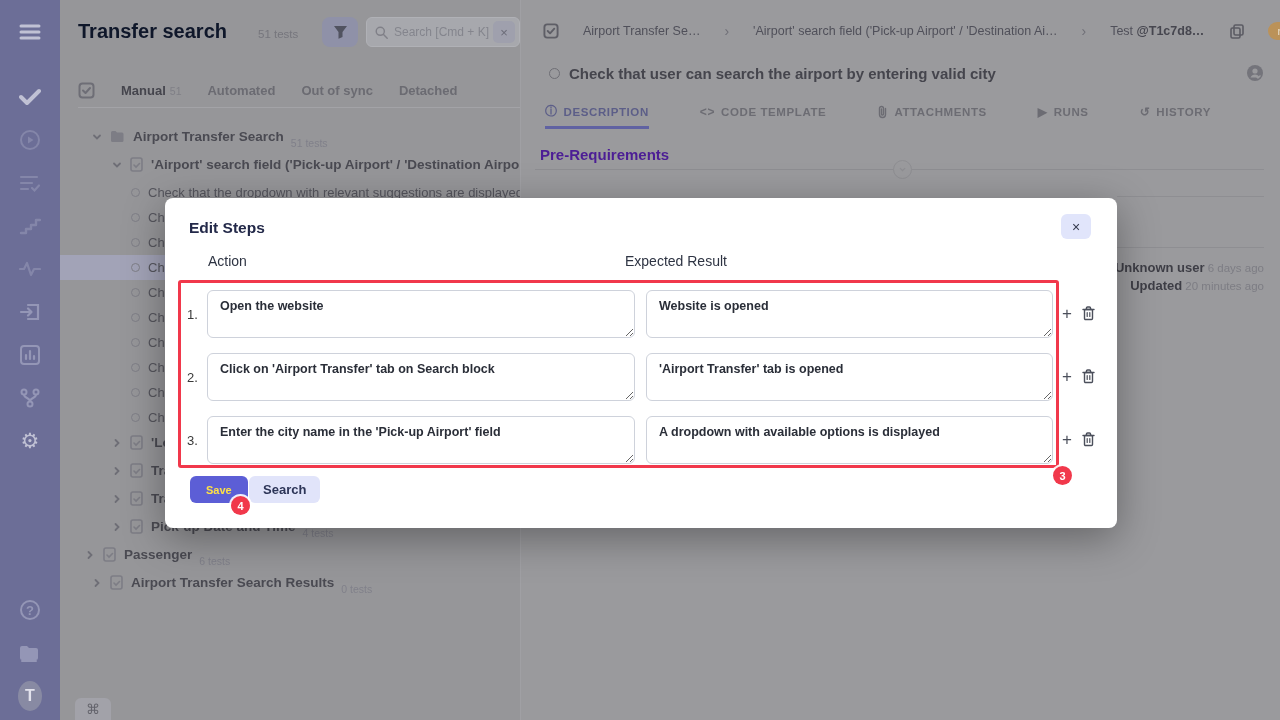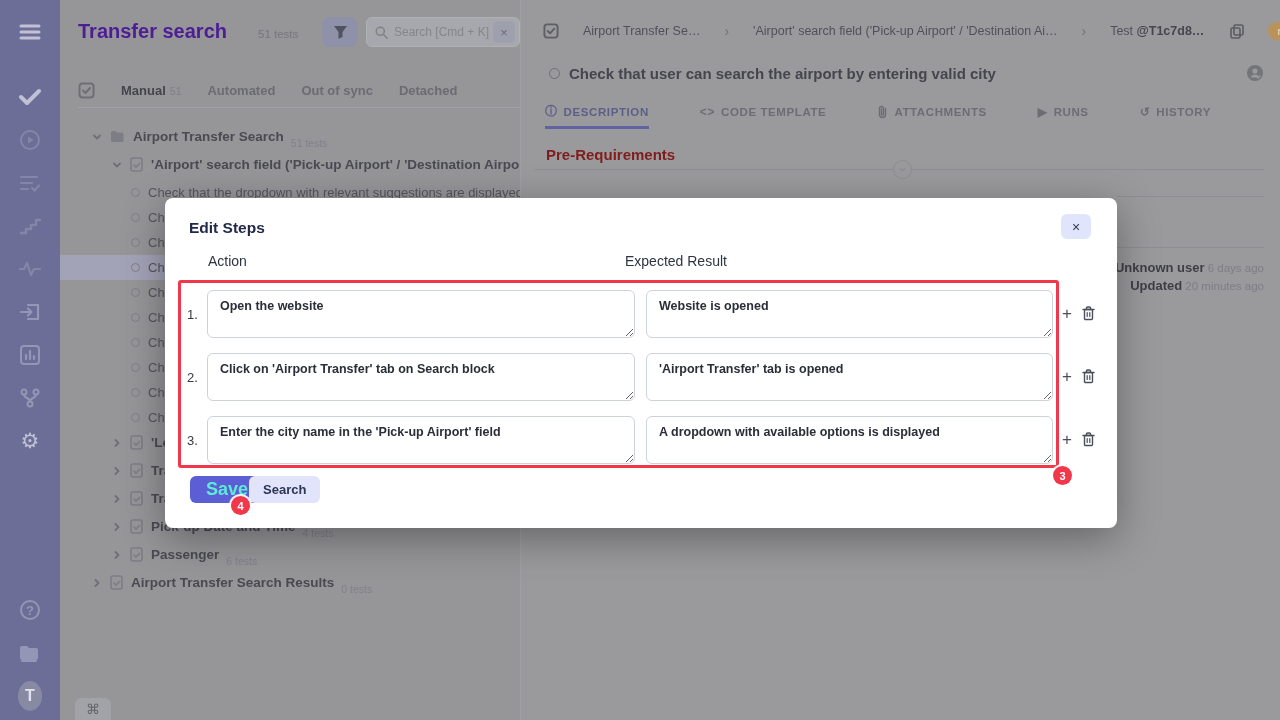--- a/index.html
+++ b/index.html
@@ -16,21 +16,21 @@
   .sb-spacer { flex:1; }
   .sb-gap { height:22px; }
   .logo-circle { width:30px; height:30px; border-radius:50%; background:#888aa3; color:#e2e2ec;
                  font-weight:bold; font-size:16px; display:flex; align-items:center; justify-content:center; }
   .help-circle { width:20px; height:20px; border-radius:50%; border:2px solid currentColor;
                  font-size:13px; font-weight:bold; display:flex; align-items:center; justify-content:center; }
 
   
   .left-panel { position:absolute; left:60px; top:0; width:461px; height:720px; background:#969699;
                 border-right:1px solid #a0a0a4; overflow:hidden; z-index:10; }
-  .lp-title { position:absolute; left:18px; top:20px; font-size:20px; font-weight:bold; color:#4c1d95; }
+  .lp-title { position:absolute; left:18px; top:20px; font-size:20px; font-weight:bold; color:#0f172a; }
   .lp-count { position:absolute; left:198px; top:28px; font-size:11.5px; color:#76767d; }
   .lp-filter-btn { position:absolute; left:262px; top:17px; width:36px; height:30px; border-radius:8px;
                    background:#8f91a8; display:flex; align-items:center; justify-content:center; color:#515360; cursor:pointer; }
   .lp-search { position:absolute; left:306px; top:17px; width:154px; height:30px; border-radius:6px;
                background:#a7a8ad; border:1px solid #b0b1b6; display:flex; align-items:center; padding:0 4px 0 8px; }
   .lp-search input { flex:1; min-width:0; border:none; background:transparent; outline:none;
                      font-size:12px; color:#0f172a; margin-left:6px; font-family:"Liberation Sans",sans-serif; }
   .lp-search input::placeholder { color:#84858d; }
   .lp-search-clear { width:22px; height:22px; border-radius:5px; background:#9fa0ad; color:#6b6c78;
                      font-size:13px; display:flex; align-items:center; justify-content:center; cursor:pointer; }
@@ -69,21 +69,21 @@
   .case-title-row { position:absolute; left:28px; right:16px; top:64px; display:flex; align-items:center; }
   .case-circle { width:11px; height:11px; border:1.5px solid #6e6e75; border-radius:50%; flex:none; }
   .case-title { font-size:15px; font-weight:bold; color:#45454d; margin-left:9px; flex:1; }
   .avatar-icon { color:#74747b; display:flex; cursor:pointer; }
 
   .main-tabs { position:absolute; left:24px; top:103px; width:666px; display:flex; justify-content:space-between; }
   .m-tab { display:flex; align-items:center; gap:6px; font-size:11.5px; letter-spacing:.6px; font-weight:bold;
            color:#6c6c73; padding-bottom:9px; cursor:pointer; }
   .m-tab.active { color:#5c5e88; border-bottom:3px solid #6062a2; padding-bottom:6px; }
   .m-tab .gicon { font-size:12px; display:flex; }
-  .section-heading { position:absolute; left:25px; top:146px; font-size:15px; font-weight:bold; color:#7f1d1d; }
+  .section-heading { position:absolute; left:19px; top:146px; font-size:15px; font-weight:bold; color:#4c1d95; }
   .hdiv1 { position:absolute; left:14px; right:16px; top:169px; height:1px; background:#8e8e92; }
   .hdiv-circle { position:absolute; left:372px; top:160px; width:19px; height:19px; border:1.5px solid #8e8e92;
                  border-radius:50%; background:#9a9a9d; display:flex; align-items:center; justify-content:center;
                  color:#8e8e92; cursor:pointer; z-index:2; }
   .hdiv2 { position:absolute; left:596px; right:16px; top:196px; height:1px; background:#8e8e92; }
   .hdiv3 { position:absolute; left:596px; right:16px; top:247px; height:1px; background:#8e8e92; }
   .meta { position:absolute; right:16px; top:259px; text-align:right; }
   .meta-line { font-size:11.5px; color:#7d7d84; line-height:17px; }
   .meta-line b { font-size:13px; color:#3e3e46; }
 
@@ -104,22 +104,22 @@
   .step-num { position:absolute; left:22px; top:0; height:48px; width:20px; display:flex; align-items:center;
               font-size:13px; color:#3a3a3a; }
   .step-ta { position:absolute; top:0; height:48px; border:1px solid #ced2db; border-radius:6px;
              padding:8px 12px; font-family:"Liberation Sans",sans-serif; font-size:12.5px; font-weight:bold;
              color:#2a2e38; outline:none; background:#fff; }
   .step-ta.action { left:42px; width:428px; }
   .step-ta.expected { left:481px; width:407px; }
   .row-plus { position:absolute; left:893px; top:15px; width:18px; height:18px; border:none; background:transparent;
               color:#4b4f5b; font-size:17px; line-height:18px; cursor:pointer; font-family:"Liberation Sans",sans-serif; }
   .row-trash { position:absolute; left:917px; top:16px; color:#4b4f5b; cursor:pointer; display:flex; }
-  .save-btn { position:absolute; left:25px; top:278px; height:27px; padding:0 16px; background:#5c5ed6; color:#5eead4;
-              border:none; border-radius:6px; font-size:18px; font-weight:bold; cursor:pointer; font-family:"Liberation Sans",sans-serif; }
+  .save-btn { position:absolute; left:25px; top:278px; height:27px; padding:0 16px; background:#5c5ed6; color:#fde047;
+              border:none; border-radius:6px; font-size:11px; font-weight:bold; cursor:pointer; font-family:"Liberation Sans",sans-serif; }
   .cancel-btn { position:absolute; left:84px; top:278px; height:27px; padding:0 14px; background:#e1e4fa; color:#2d3558;
               border:none; border-radius:6px; font-size:13px; font-weight:bold; cursor:pointer; font-family:"Liberation Sans",sans-serif; }
 
   .anno-badge { position:absolute; width:19px; height:19px; border-radius:50%; background:#f1384b; color:#fff;
                 font-size:11px; font-weight:bold; display:flex; align-items:center; justify-content:center;
                 box-shadow:0 0 0 2px rgba(255,255,255,.9); z-index:60; }
   .anno-3 { left:1053px; top:466px; }
   .anno-4 { left:231px; top:496px; }
 </style>
 </head>
@@ -369,21 +369,21 @@
       </span>
     <span class="t-icon" style="margin-left:7px;">
         <svg width="13" height="15" viewBox="0 0 13 15">
           <rect x="1" y="1" width="11" height="13" rx="2" stroke="currentColor" stroke-width="1.6" fill="none"></rect>
           <path d="M4 8l2 2 3.5-3.5" stroke="currentColor" stroke-width="1.6" fill="none" stroke-linecap="round"></path>
         </svg>
       </span>
     <span class="t-label">Pick-up Date and Time</span>
     <span class="t-count">4 tests</span>
   </div>
-  <div class="tree-row" style="top:542px; padding-left:51px;">
+  <div class="tree-row" style="top:542px; padding-left:24px;">
     <span class="t-chev">
         <svg width="12" height="12" viewBox="0 0 12 12">
           <path d="M4.5 3l3 3-3 3" stroke="currentColor" stroke-width="1.8" fill="none" stroke-linecap="round"></path>
         </svg>
       </span>
     <span class="t-icon" style="margin-left:7px;">
         <svg width="13" height="15" viewBox="0 0 13 15">
           <rect x="1" y="1" width="11" height="13" rx="2" stroke="currentColor" stroke-width="1.6" fill="none"></rect>
           <path d="M4 8l2 2 3.5-3.5" stroke="currentColor" stroke-width="1.6" fill="none" stroke-linecap="round"></path>
         </svg>

